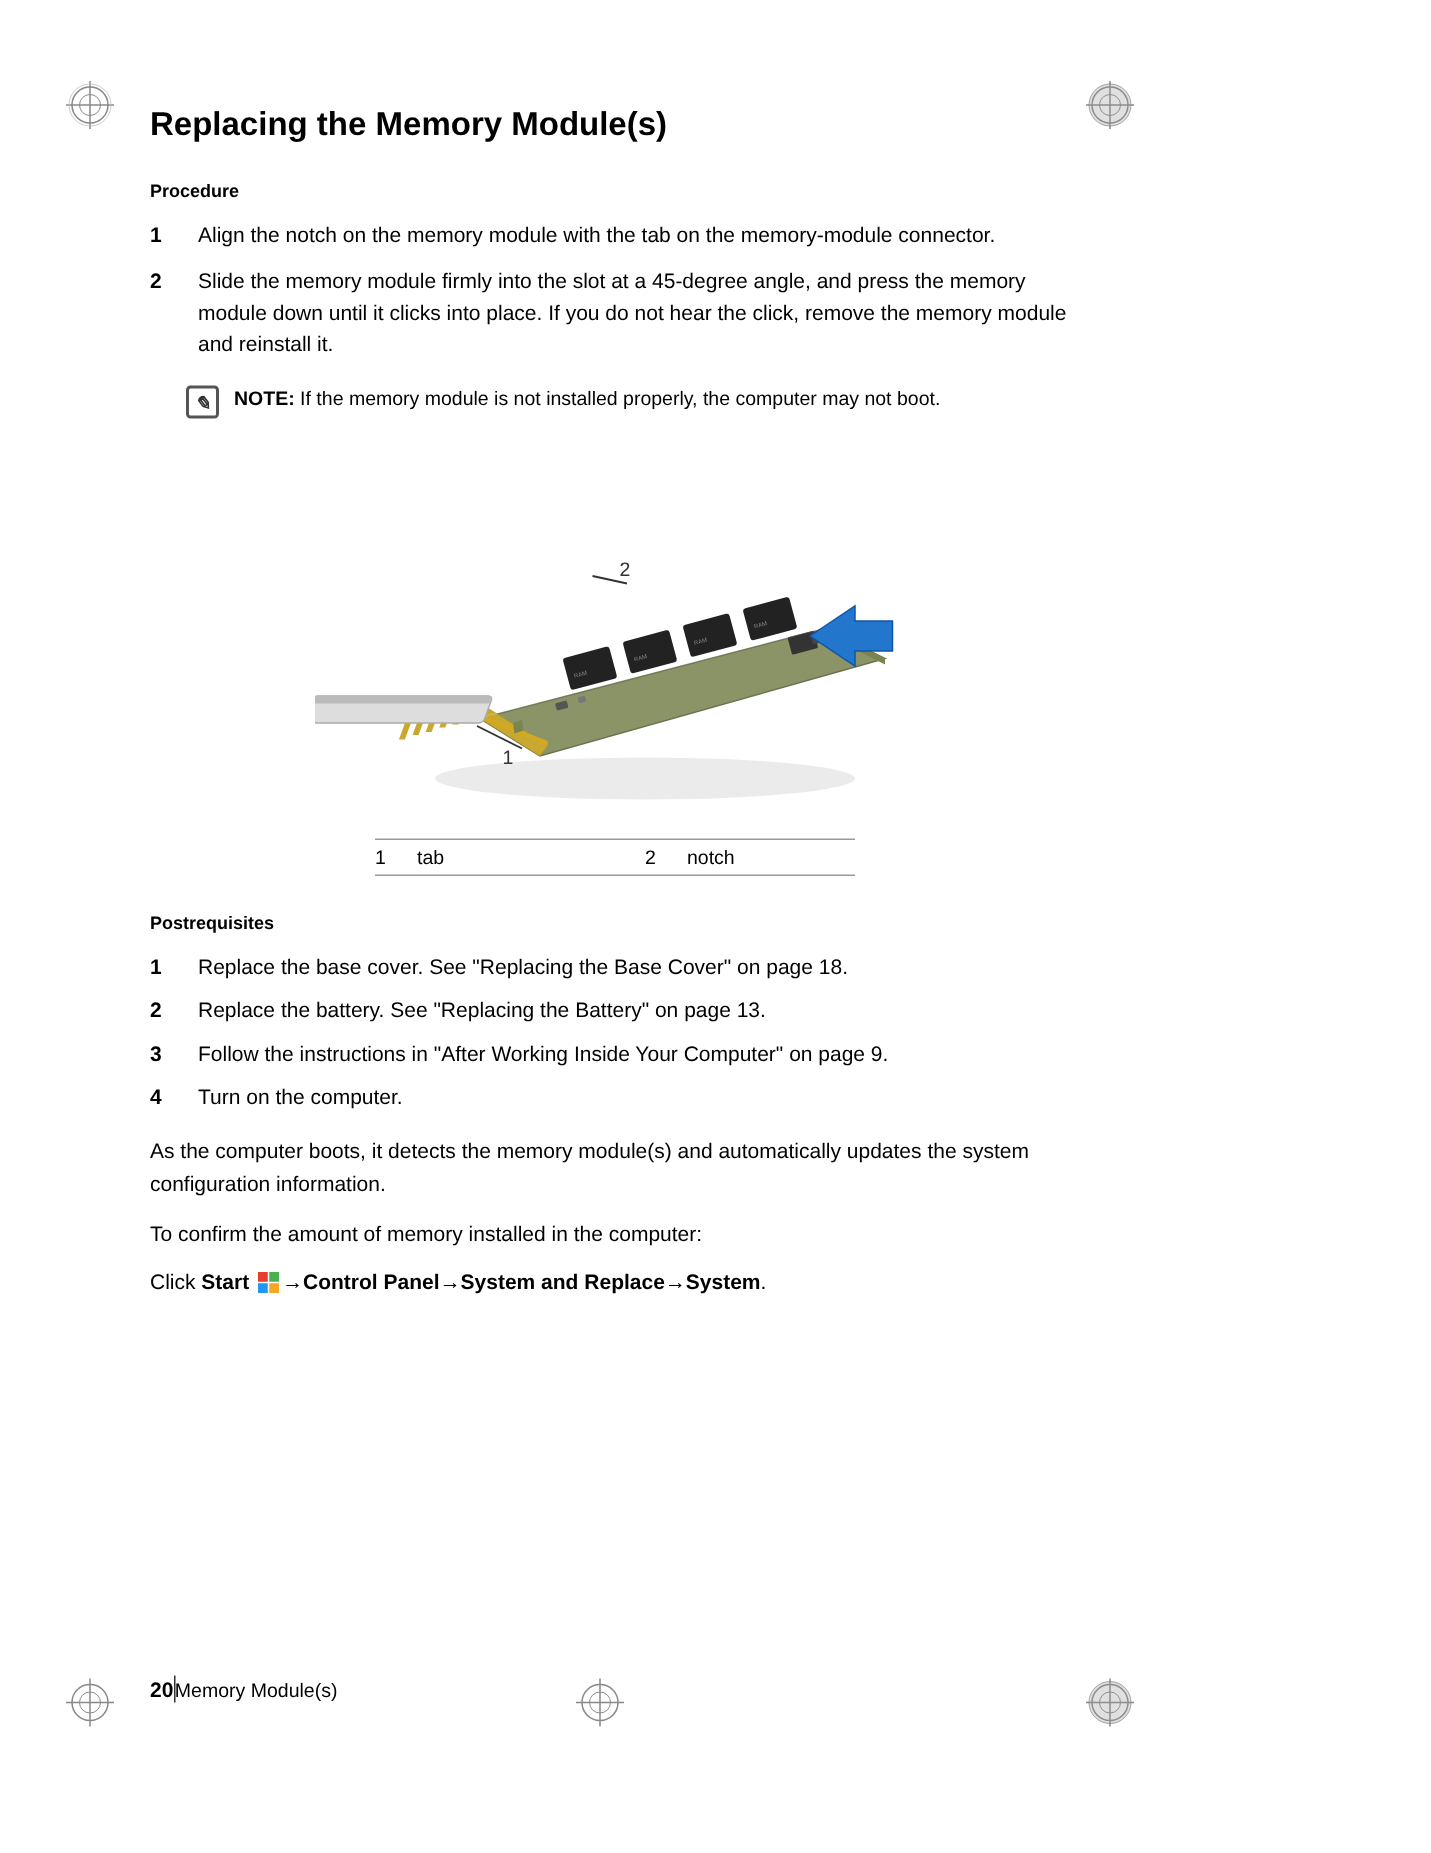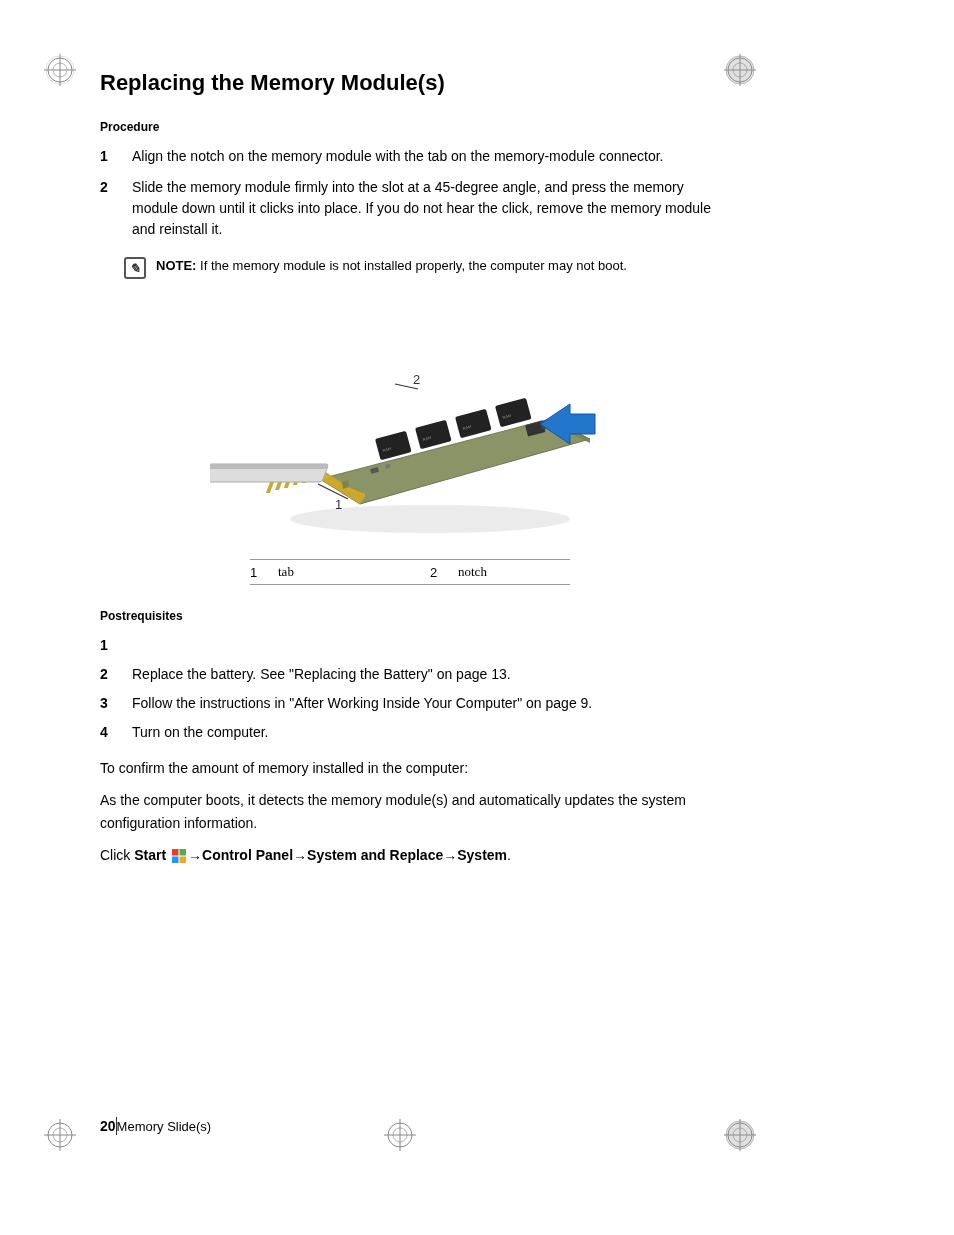--- a/index.html
+++ b/index.html
@@ -127,21 +127,20 @@
     .caption-table-row {
       display: flex;
       align-items: center;
     }
     .caption-num {
       min-width: 24px;
       margin-right: 4px;
     }
     .caption-label {
       flex: 1;
-      font-family: Liberation Serif, serif;
     }
     .caption-sep {
       min-width: 40px;
     }
 
     .postreq-list {
       list-style: none;
       margin-bottom: 14px;
     }
     .postreq-list li {
@@ -343,50 +342,51 @@
       <span class="caption-num">2</span>
       <span class="caption-label">notch</span>
     </div>
   </div>
 
   <h2 class="section-heading">Postrequisites</h2>
 
   <ol class="postreq-list">
     <li>
       <span class="step-num">1</span>
+      <span>Replace the base cover. See "Replacing the Base Cover" on page 18.</span>
     </li>
     <li>
       <span class="step-num">2</span>
       <span>Replace the battery. See "Replacing the Battery" on page 13.</span>
     </li>
     <li>
       <span class="step-num">3</span>
       <span>Follow the instructions in "After Working Inside Your Computer" on page 9.</span>
     </li>
     <li>
       <span class="step-num">4</span>
       <span>Turn on the computer.</span>
     </li>
   </ol>
 
+  <p class="body-text">As the computer boots, it detects the memory module(s) and automatically updates the system configuration information.</p>
   <p class="body-text">To confirm the amount of memory installed in the computer:</p>
-  <p class="body-text">As the computer boots, it detects the memory module(s) and automatically updates the system configuration information.</p>
 
   <p class="click-instruction">
     <span>Click </span><strong>Start</strong>
     
     <span class="windows-logo">
       <svg viewBox="0 0 14 14" xmlns="http://www.w3.org/2000/svg">
         <rect x="0" y="0" width="6.5" height="6.5" fill="#e53e2c"></rect>
         <rect x="7.5" y="0" width="6.5" height="6.5" fill="#4caf50"></rect>
         <rect x="0" y="7.5" width="6.5" height="6.5" fill="#2196f3"></rect>
         <rect x="7.5" y="7.5" width="6.5" height="6.5" fill="#f5a623"></rect>
       </svg>
     </span><span>→</span><strong>Control Panel</strong><span>→</span><strong>System and Replace</strong><span>→</span><strong>System</strong><span>.</span>
   </p>
 
   <div class="page-footer">
     <span class="page-num">20</span>
     <div class="footer-separator"></div>
-    <span class="footer-section-name">Memory Slide(s)</span>
+    <span class="footer-section-name">Memory Module(s)</span>
   </div>
 
 </div>
 
 </body></html>

